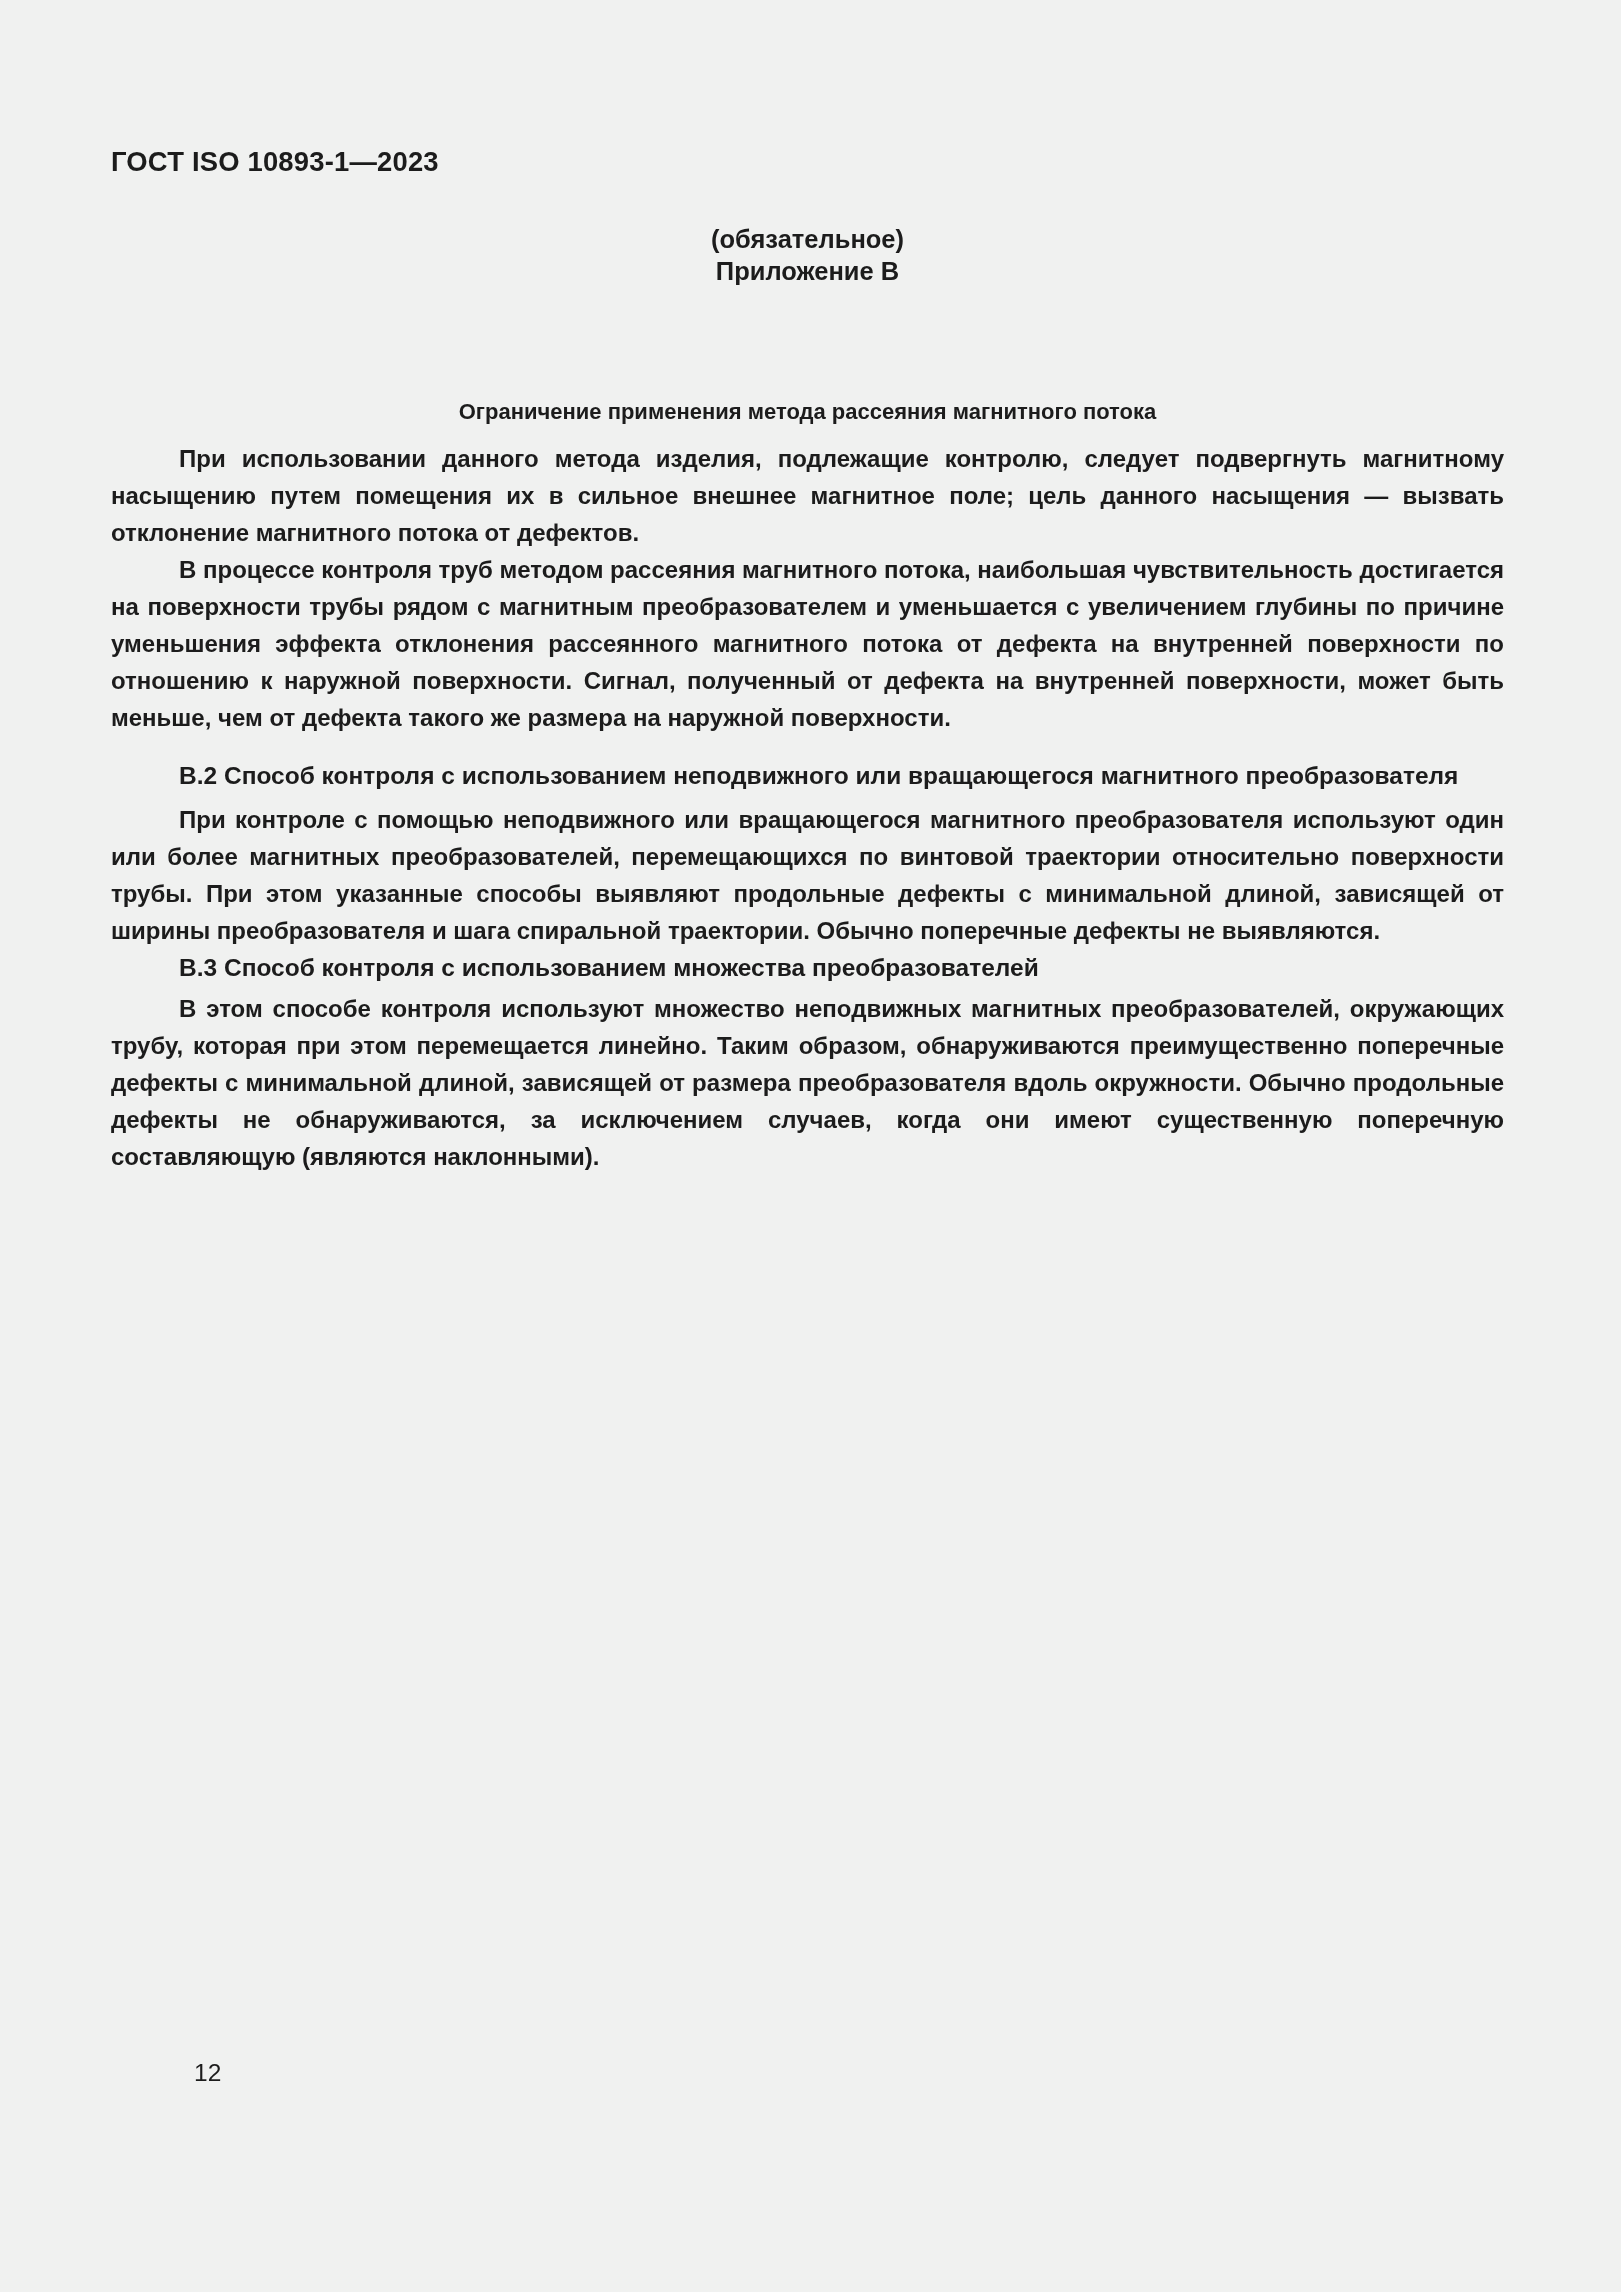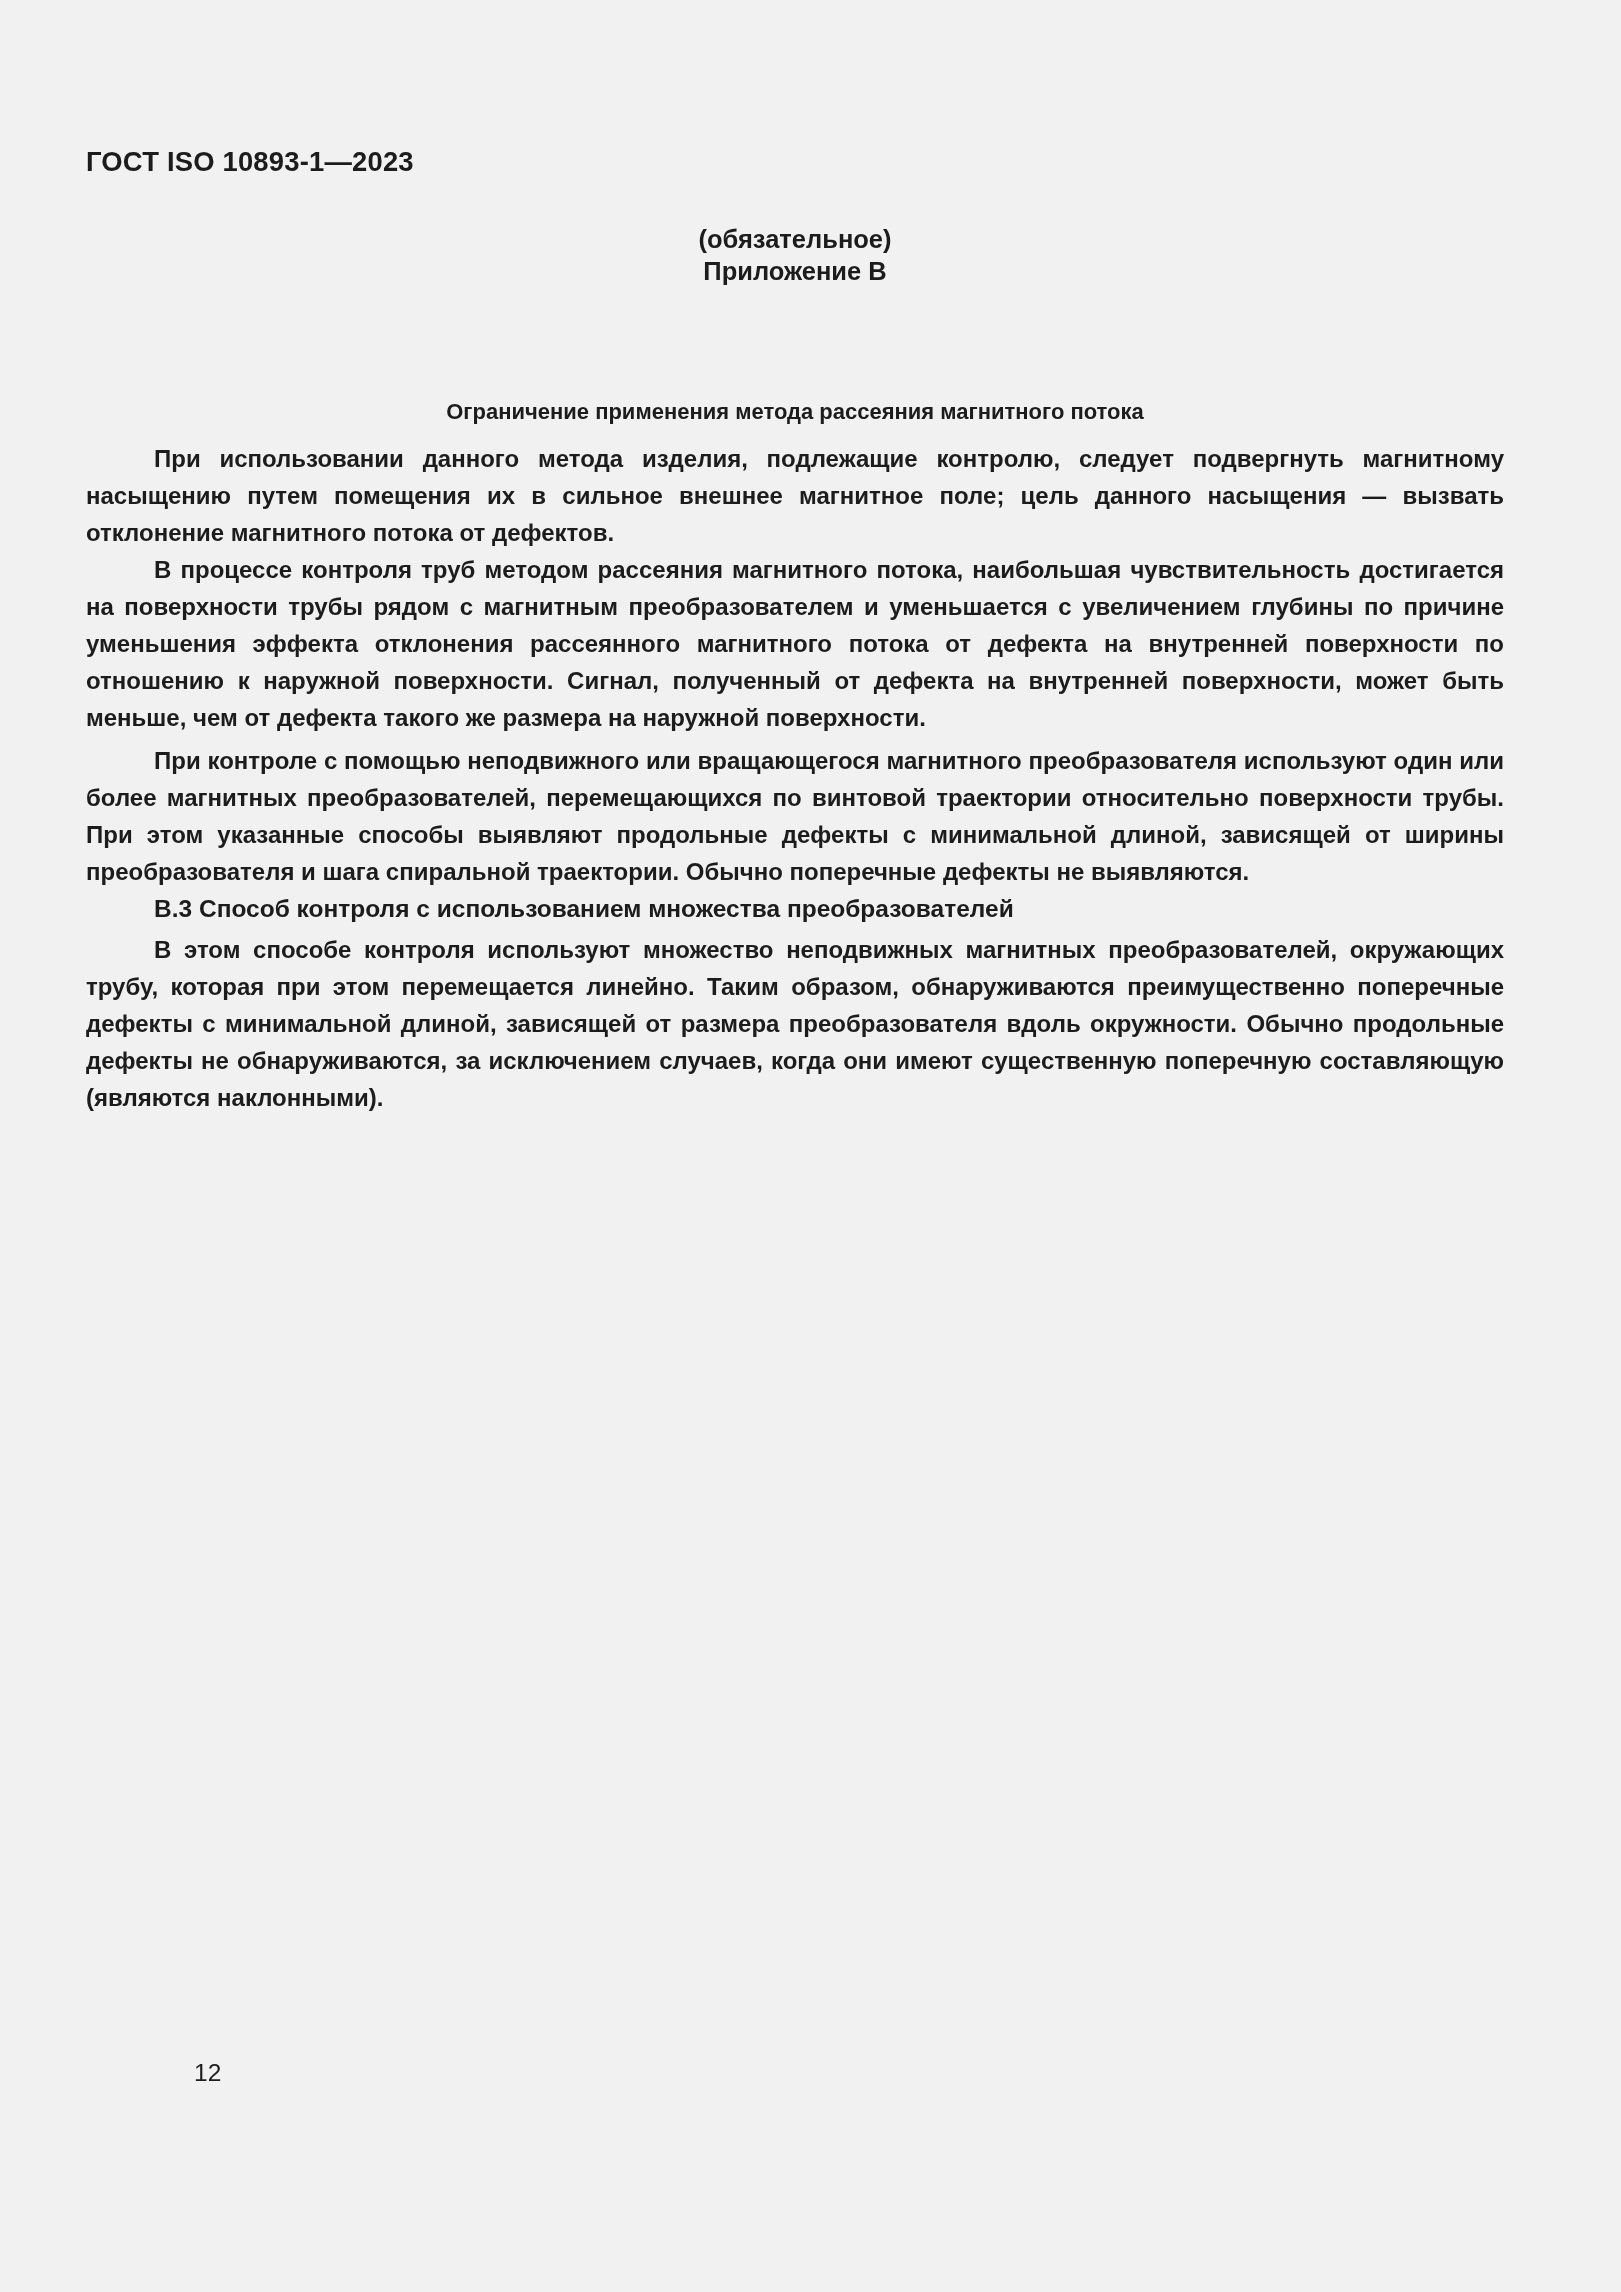--- a/index.html
+++ b/index.html
@@ -13,21 +13,21 @@
     height: 2293px;
     margin: 0 auto;
     background: #f0f1f0;
     font-family: "Liberation Sans", sans-serif;
     color: #1c1c1c;
     overflow: hidden;
     box-sizing: border-box;
   }
   .content {
     box-sizing: border-box;
-    padding: 145px 117px 0 86px; 
+    padding: 145px 117px 0 111px; 
   }
   .running-head {
     font-size: 27.4px;
     font-weight: bold;
     line-height: 33px;
     letter-spacing: 0.2px;
   }
   .appendix {
     margin-top: 45px;
     text-align: center;
@@ -88,20 +88,21 @@
     </div>
 
     <div class="doc-title">Ограничение применения метода рассеяния магнитного потока</div>
 
     <div class="section sec-b1">
       <p class="para first">При использовании данного метода изделия, подлежащие контролю, следует подвергнуть магнитному насыщению путем помещения их в сильное внешнее магнитное поле; цель данного насыщения — вызвать отклонение магнитного потока от дефектов.</p>
       <p class="para">В процессе контроля труб методом рассеяния магнитного потока, наибольшая чувствительность достигается на поверхности трубы рядом с магнитным преобразователем и уменьшается с увеличением глубины по причине уменьшения эффекта отклонения рассеянного магнитного потока от дефекта на внутренней поверхности по отношению к наружной поверхности. Сигнал, полученный от дефекта на внутренней поверхности, может быть меньше, чем от дефекта такого же размера на наружной поверхности.</p>
     </div>
 
     <div class="section sec-b2">
+      <div class="sec-heading h-b2">В.2 Способ контроля с использованием неподвижного или вращающегося магнитного преобразователя</div>
       <p class="para first">При контроле с помощью неподвижного или вращающегося магнитного преобразователя используют один или более магнитных преобразователей, перемещающихся по винтовой траектории относительно поверхности трубы. При этом указанные способы выявляют продольные дефекты с минимальной длиной, зависящей от ширины преобразователя и шага спиральной траектории. Обычно поперечные дефекты не выявляются.</p>
     </div>
 
     <div class="section sec-b3">
       <div class="sec-heading single h-b3">В.3 Способ контроля с использованием множества преобразователей</div>
       <p class="para first">В этом способе контроля используют множество неподвижных магнитных преобразователей, окружающих трубу, которая при этом перемещается линейно. Таким образом, обнаруживаются преимущественно поперечные дефекты с минимальной длиной, зависящей от размера преобразователя вдоль окружности. Обычно продольные дефекты не обнаруживаются, за исключением случаев, когда они имеют существенную поперечную составляющую (являются наклонными).</p>
     </div>
 
   </div>
 

